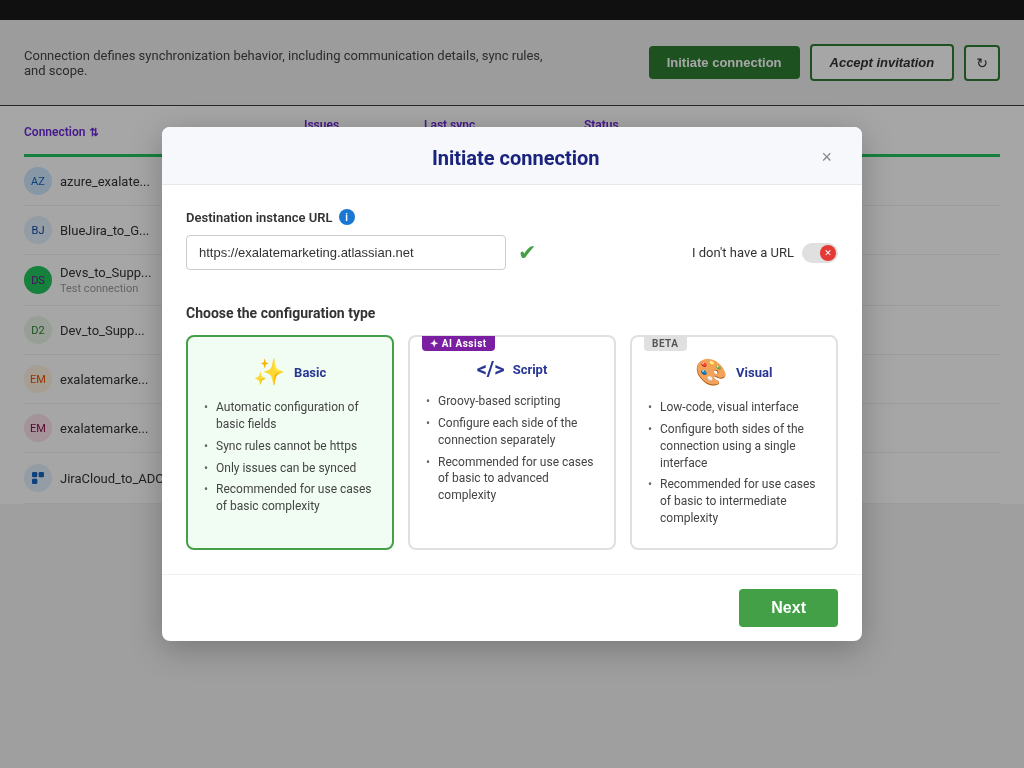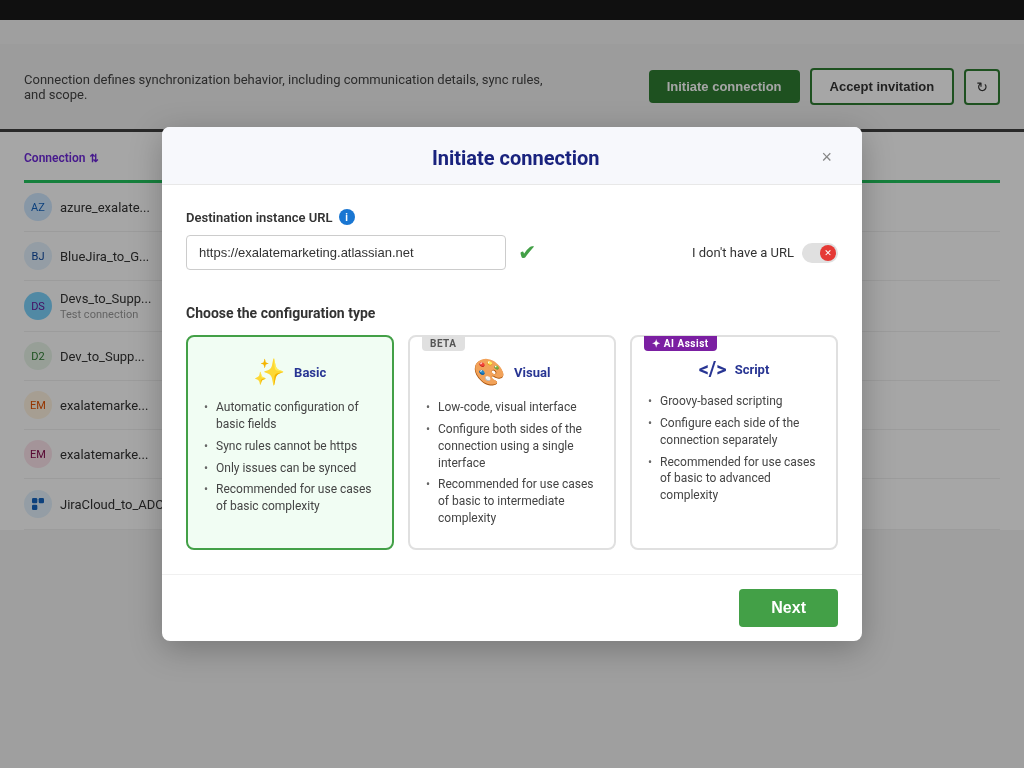--- a/index.html
+++ b/index.html
@@ -19,22 +19,21 @@
       width: 100%;
     }
 
     
     .header-banner {
       background: #f0f0f0;
       padding: 24px 24px;
       display: flex;
       align-items: center;
       justify-content: space-between;
-      border-bottom: 3px solid #404040;
-      margin-top: 24px;
+      border-bottom: 1px solid #404040;
     }
     .header-desc {
       font-size: 13px;
       color: #444;
       max-width: 520px;
     }
     .header-actions {
       display: flex;
       gap: 10px;
       align-items: center;
@@ -51,20 +50,21 @@
     }
     .btn-accept {
       background: #fff;
       color: #333;
       border: 2px solid #2e7d32;
       border-radius: 4px;
       padding: 9px 18px;
       font-size: 13px;
       font-weight: 600;
       cursor: pointer;
+      font-style: italic;
     }
     .btn-refresh {
       background: #fff;
       color: #333;
       border: 2px solid #2e7d32;
       border-radius: 4px;
       padding: 8px 10px;
       font-size: 14px;
       cursor: pointer;
       display: flex;
@@ -107,21 +107,21 @@
       background: #e0e0e0;
       display: flex;
       align-items: center;
       justify-content: center;
       font-size: 11px;
       color: #888;
       flex-shrink: 0;
     }
     .avatar-azure { background: #d0e8ff; color: #1565c0; }
     .avatar-blue { background: #e3f2fd; color: #0d47a1; }
-    .avatar-devs { background: #7dd3fc; color: #6a1b9a; }
+    .avatar-devs { background: #22c55e; color: #6a1b9a; }
     .avatar-dev2 { background: #e8f5e9; color: #2e7d32; }
     .avatar-exalate { background: #fff3e0; color: #e65100; }
     .avatar-exalate2 { background: #fce4ec; color: #880e4f; }
     .avatar-jira { background: #e3f2fd; color: #1565c0; }
 
     .row-actions {
       display: flex;
       gap: 8px;
       align-items: center;
     }
@@ -553,45 +553,45 @@
           </div>
           <ul class="card-list">
             <li>Automatic configuration of basic fields</li>
             <li>Sync rules cannot be https</li>
             <li>Only issues can be synced</li>
             <li>Recommended for use cases of basic complexity</li>
           </ul>
         </div>
 
         <div class="config-card">
+          <div class="card-badge ai">✦ AI Assist</div>
+          <div class="card-title-row">
+            <span class="card-icon card-icon-script" style="font-size:20px;font-weight:700;">&lt;/&gt;</span>
+            <span class="card-title">Script</span>
+          </div>
+          <ul class="card-list">
+            <li>Groovy-based scripting</li>
+            <li>Configure each side of the connection separately</li>
+            <li>Recommended for use cases of basic to advanced complexity</li>
+          </ul>
+        </div>
+
+        <div class="config-card">
           <div class="card-badge">BETA</div>
           <div class="card-title-row">
             <span class="card-icon card-icon-visual">🎨</span>
             <span class="card-title">Visual</span>
           </div>
           <ul class="card-list">
             <li>Low-code, visual interface</li>
             <li>Configure both sides of the connection using a single interface</li>
             <li>Recommended for use cases of basic to intermediate complexity</li>
           </ul>
         </div>
 
-        <div class="config-card">
-          <div class="card-badge ai">✦ AI Assist</div>
-          <div class="card-title-row">
-            <span class="card-icon card-icon-script" style="font-size:20px;font-weight:700;">&lt;/&gt;</span>
-            <span class="card-title">Script</span>
-          </div>
-          <ul class="card-list">
-            <li>Groovy-based scripting</li>
-            <li>Configure each side of the connection separately</li>
-            <li>Recommended for use cases of basic to advanced complexity</li>
-          </ul>
-        </div>
-
       </div>
     </div>
 
     <div class="modal-footer">
       <button class="btn-next">Next</button>
     </div>
 
   </div>
 </div>
 

